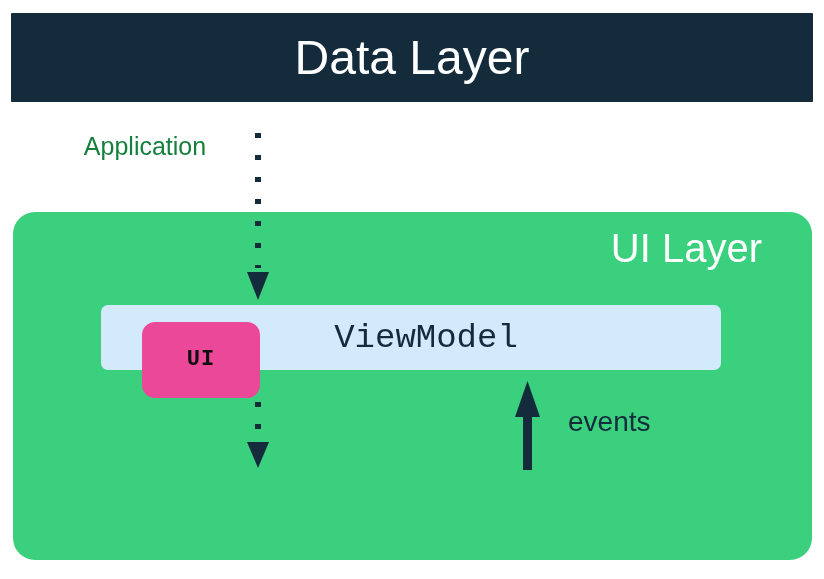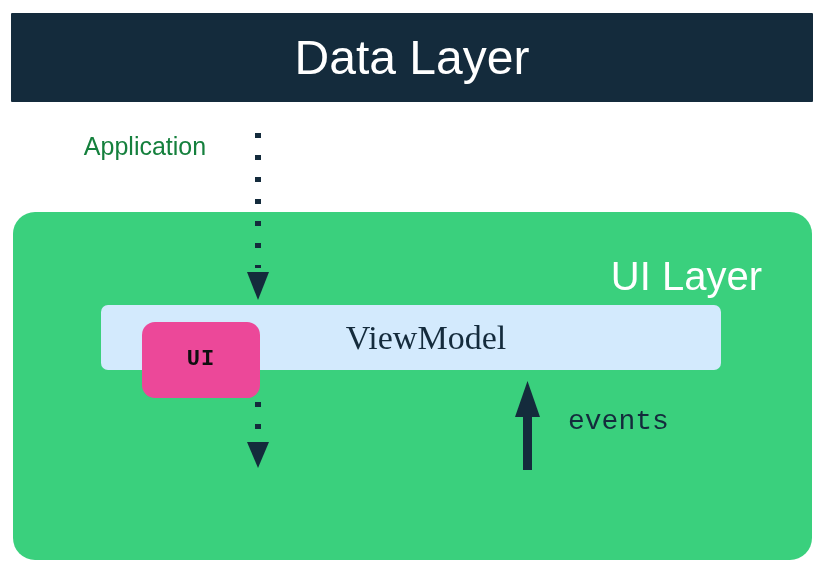--- a/index.html
+++ b/index.html
@@ -69,42 +69,41 @@
     border-radius: 22px;
   }
   .ui-layer-title {
     position: absolute;
     right: 62px;
     top: 228px;
     color: #ffffff;
     font-size: 40px;
     line-height: 1;
     font-family: "Liberation Sans", sans-serif;
-    margin-top: 28px;
   }
 
   
   .viewmodel-box {
     position: absolute;
     left: 101px;
     top: 305px;
     width: 620px;
     height: 65px;
     background: #d3eafd;
     border-radius: 7px;
     display: flex;
     align-items: center;
     justify-content: center;
     box-sizing: border-box;
   }
   .viewmodel-label {
     color: #142b3c;
     font-size: 34px;
     line-height: 1;
-    font-family: Liberation Serif, serif;
+    font-family: Liberation Mono, monospace;
     padding-left: 30px;
   }
 
   
   .ui-state-chip {
     position: absolute;
     left: 142px;
     top: 322px;
     width: 118px;
     height: 76px;
@@ -156,21 +155,21 @@
     pointer-events: none;
   }
 
   .events-label {
     position: absolute;
     left: 568px;
     top: 408px;
     color: #142b3c;
     font-size: 28px;
     line-height: 1;
-    font-family: Liberation Mono, monospace;
+    font-family: Liberation Sans, sans-serif;
   }
 </style>
 </head>
 <body>
 
 <div id="diagram">
 
   <div class="data-layer">
     <span class="data-layer-title">Data Layer</span>
   </div>

